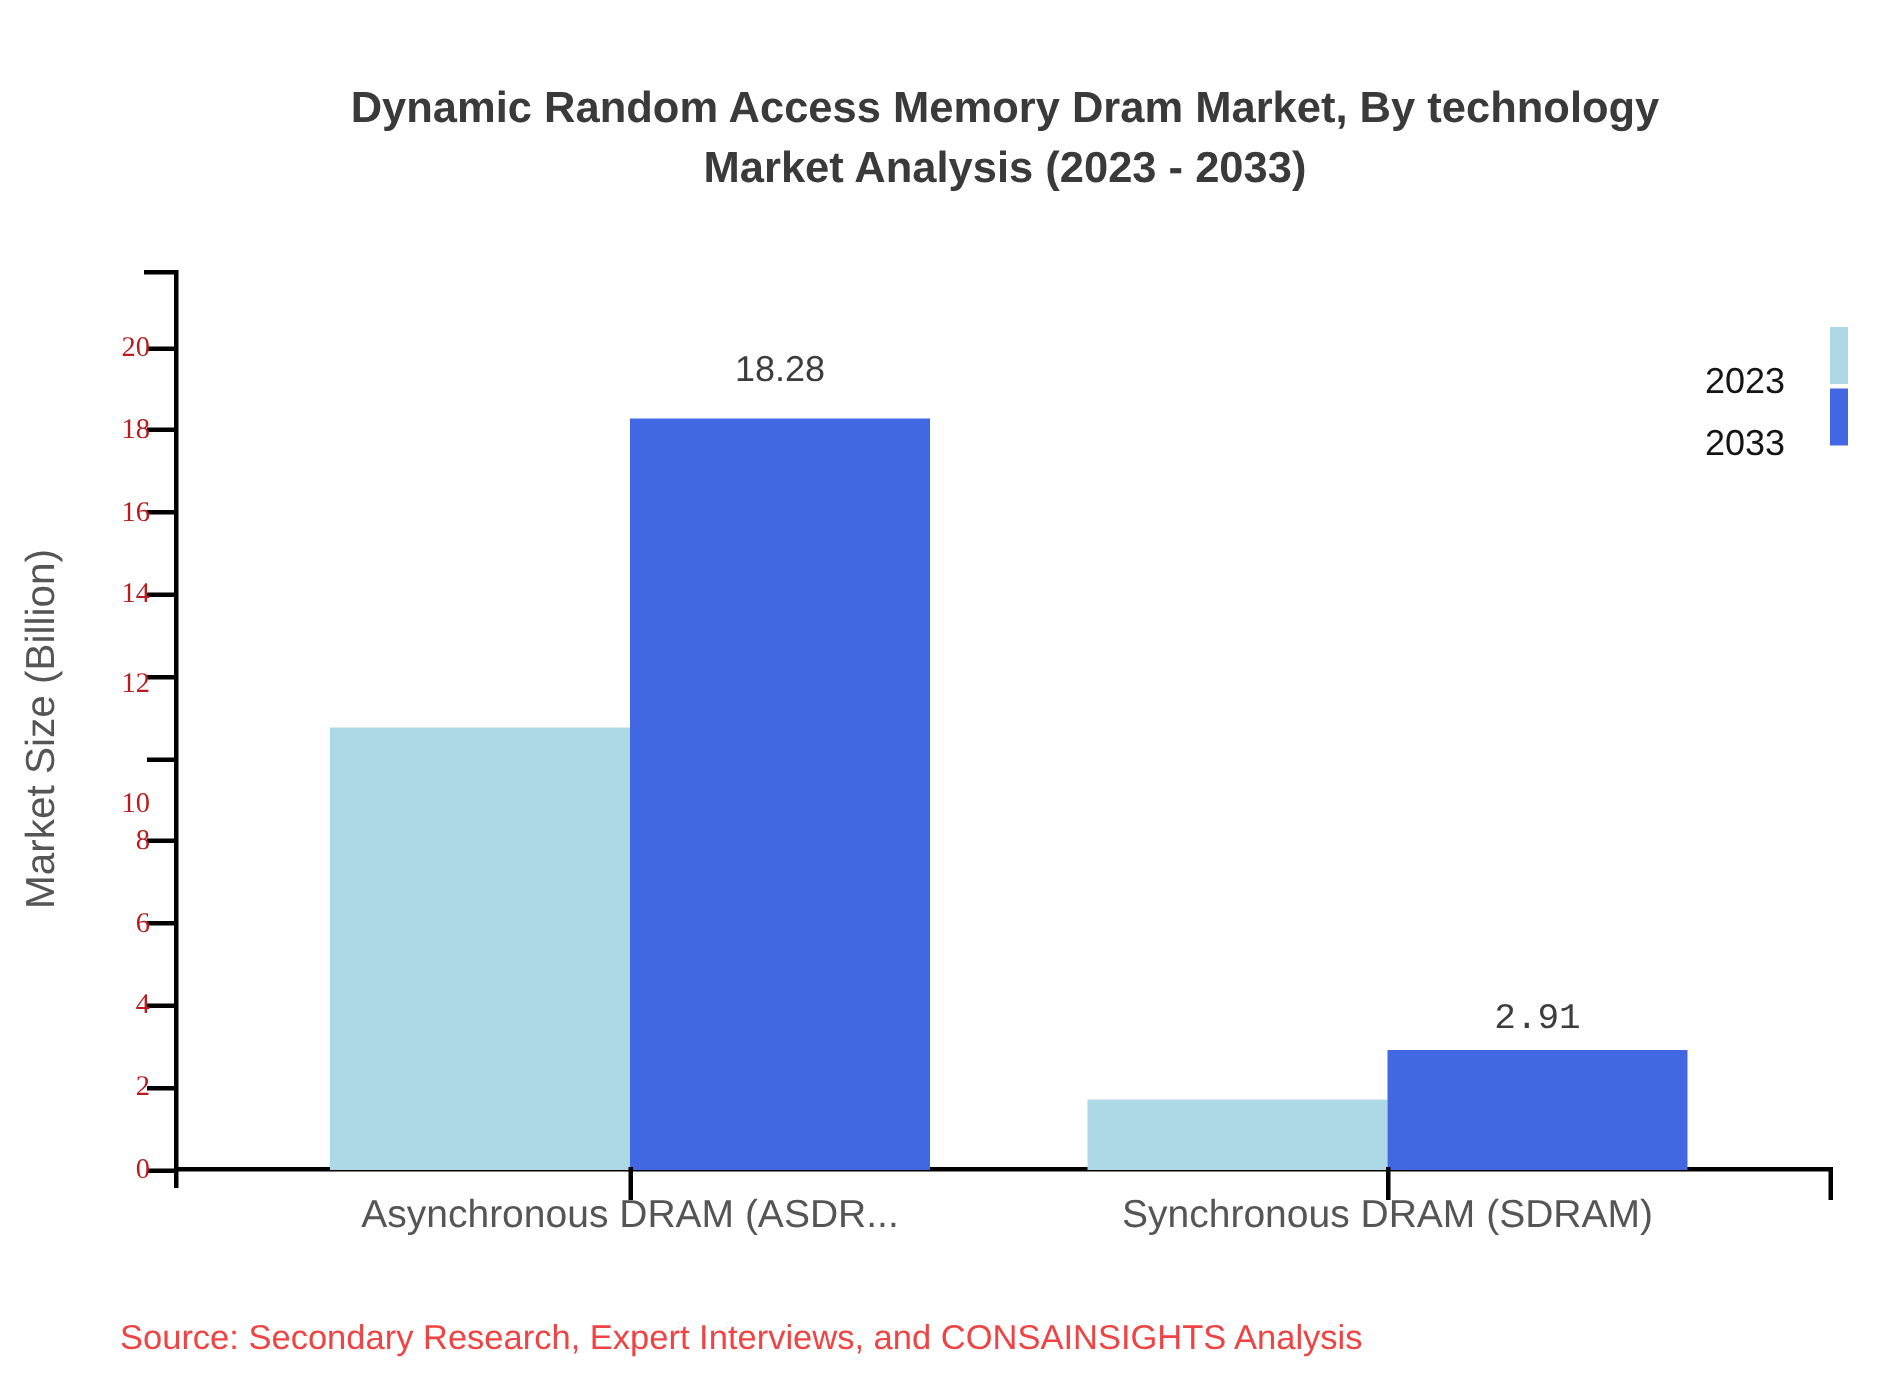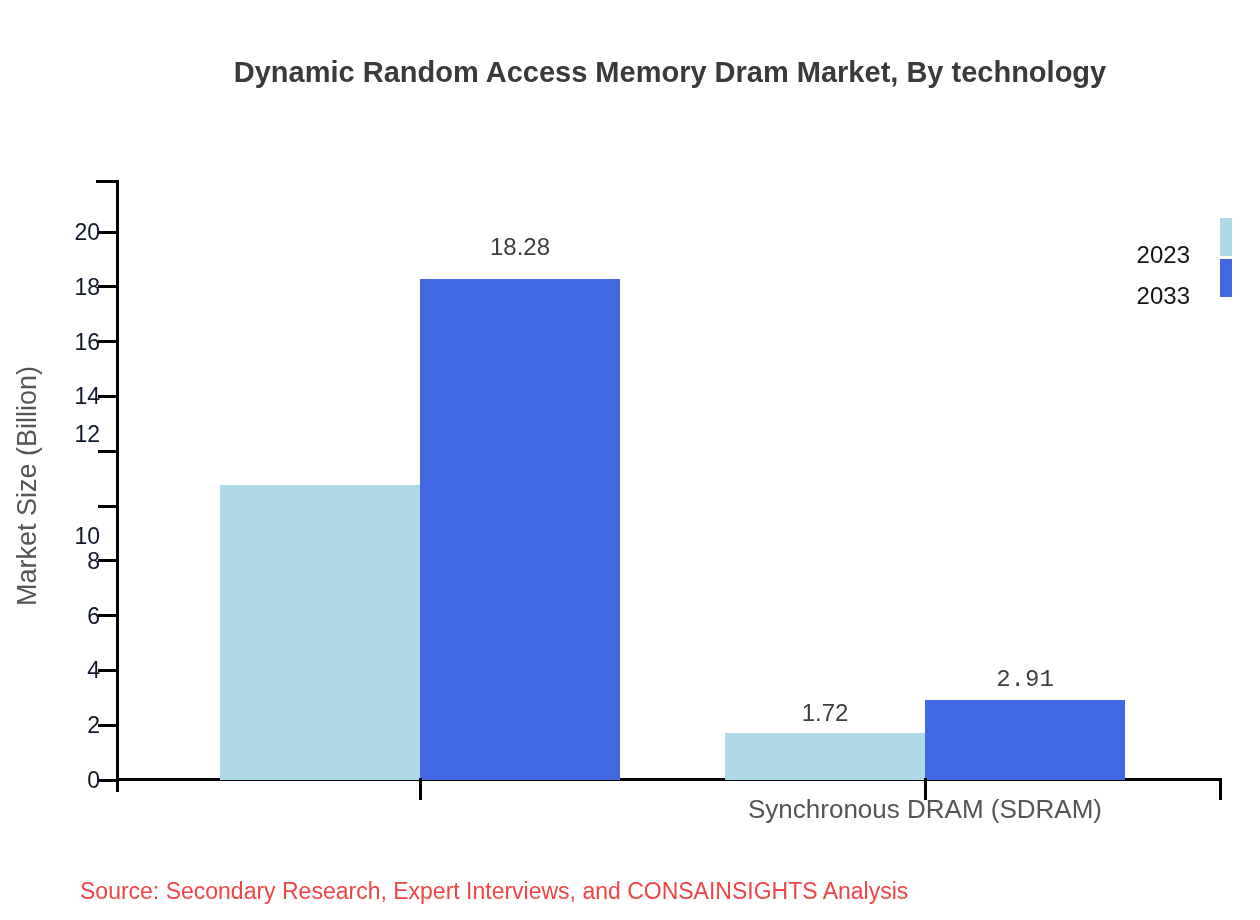--- a/index.html
+++ b/index.html
@@ -20,21 +20,21 @@
   }
   .plot { position:absolute; left:0; top:0; width:1260px; height:920px; }
   .axis { position:absolute; background:#000; }
   .y-axis-line   { left:116px; top:180px; width:3px;  height:612px; }
   .x-axis-line   { left:116px; top:778px; width:1106px; height:3px; }
   .y-top-cap     { left:96px;  top:180px; width:22px; height:3px; }
   .x-right-cap   { left:1219px; top:778px; width:3px; height:22px; }
   .y-tick { position:absolute; left:98px; width:20px; height:3px; background:#000; }
   .y-tick-label {
     position:absolute; left:18px; width:82px; text-align:right;
-    font-size:23px; color:#0f172a; line-height:30px;
+    font-size:19px; color:#b91c1c; line-height:30px;font-family:Liberation Serif, serif;
   }
   .bar { position:absolute; }
   .val-label {
     position:absolute; width:200px; text-align:center;
     font-size:24px; color:#3d3d3d; line-height:28px;
   }
   .cat-tick { position:absolute; width:3px; height:22px; top:778px; background:#000; }
   .cat-label {
     position:absolute; top:793px; width:600px; text-align:center;
     font-size:26px; color:#555; line-height:32px;
@@ -51,20 +51,21 @@
     font-size:23px; color:#ef4444;
   }
 </style>
 </head>
 <body>
 
 <div class="page">
 
   <div class="chart-title">
     <div>Dynamic Random Access Memory Dram Market, By technology</div>
+    <div>Market Analysis (2023 - 2033)</div>
   </div>
 
   <div class="y-title">Market Size (Billion)</div>
 
   <div class="plot">
     <div class="axis y-axis-line"></div>
     <div class="axis x-axis-line"></div>
     <div class="axis y-top-cap"></div>
     <div class="axis x-right-cap"></div>
   <div class="y-tick" style="top: 778.5px;"></div>
@@ -73,35 +74,35 @@
       <div class="y-tick-label" style="top: 710.2px;">2</div>
       <div class="y-tick" style="top: 668.9px;"></div>
       <div class="y-tick-label" style="top: 655.4px;">4</div>
       <div class="y-tick" style="top: 614.1px;"></div>
       <div class="y-tick-label" style="top: 600.6px;">6</div>
       <div class="y-tick" style="top: 559.3px;"></div>
       <div class="y-tick-label" style="top: 545.8px;">8</div>
       <div class="y-tick" style="top: 504.5px;"></div>
       <div class="y-tick-label" style="top: 491px; margin-top: 30px;">10</div>
       <div class="y-tick" style="top: 449.7px;"></div>
-      <div class="y-tick-label" style="top: 419px; text-align: right;">12</div>
+      <div class="y-tick-label" style="top: 441px; text-align: right;">12</div>
       <div class="y-tick" style="top: 394.9px;"></div>
       <div class="y-tick-label" style="top: 381.4px;">14</div>
       <div class="y-tick" style="top: 340.1px;"></div>
       <div class="y-tick-label" style="top: 326.6px;">16</div>
       <div class="y-tick" style="top: 285.3px;"></div>
       <div class="y-tick-label" style="top: 271.8px; text-align: right;">18</div>
       <div class="y-tick" style="top: 230.5px;"></div>
       <div class="y-tick-label" style="top: 217px;">20</div>
       <div class="bar" style="left: 220px; top: 484.628px; width: 200px; height: 295.372px; background: rgb(173, 216, 230);"></div>
       <div class="bar" style="left: 420px; top: 279.128px; width: 200px; height: 500.872px; background: rgb(66, 103, 226);"></div>
       <div class="val-label" style="left: 420px; top: 233px;">18.28</div>
       <div class="cat-tick" style="left: 418.5px;"></div>
+      <div class="cat-label" style="left: 120px;">Asynchronous DRAM (ASDR...</div>
       <div class="bar" style="left: 725px; top: 732.872px; width: 200px; height: 47.128px; background: rgb(173, 216, 230);"></div>
-      <div class="val-label" style="left: 725px; top: 698.872px;">1.72</div>
       <div class="bar" style="left: 925px; top: 700.266px; width: 200px; height: 79.734px; background: rgb(66, 103, 226);"></div>
       <div class="val-label" style="left: 925px; top: 666.266px; font-family: Liberation Mono, monospace;">2.91</div>
       <div class="cat-tick" style="left: 923.5px;"></div>
       <div class="cat-label" style="left: 625px;">Synchronous DRAM (SDRAM)</div>
     </div>
 
   <div class="legend">
       <div class="legend-row">
         <div class="legend-label">2023</div>
         <div class="legend-swatch" style="background: rgb(173, 216, 230);"></div>

